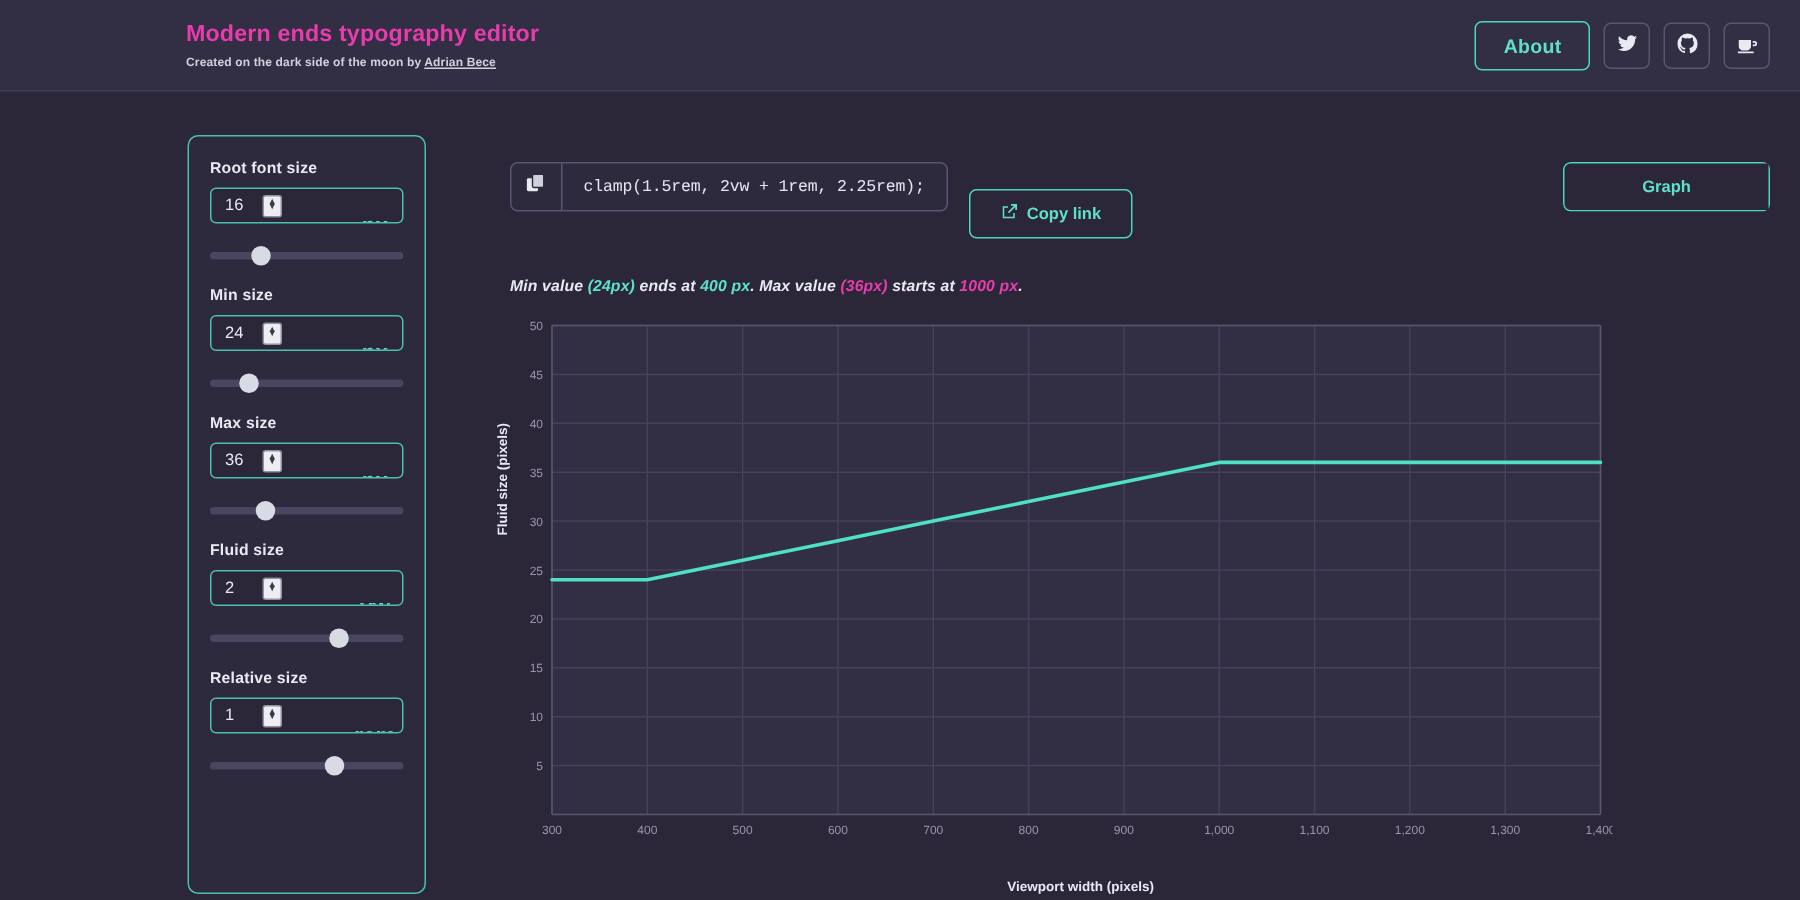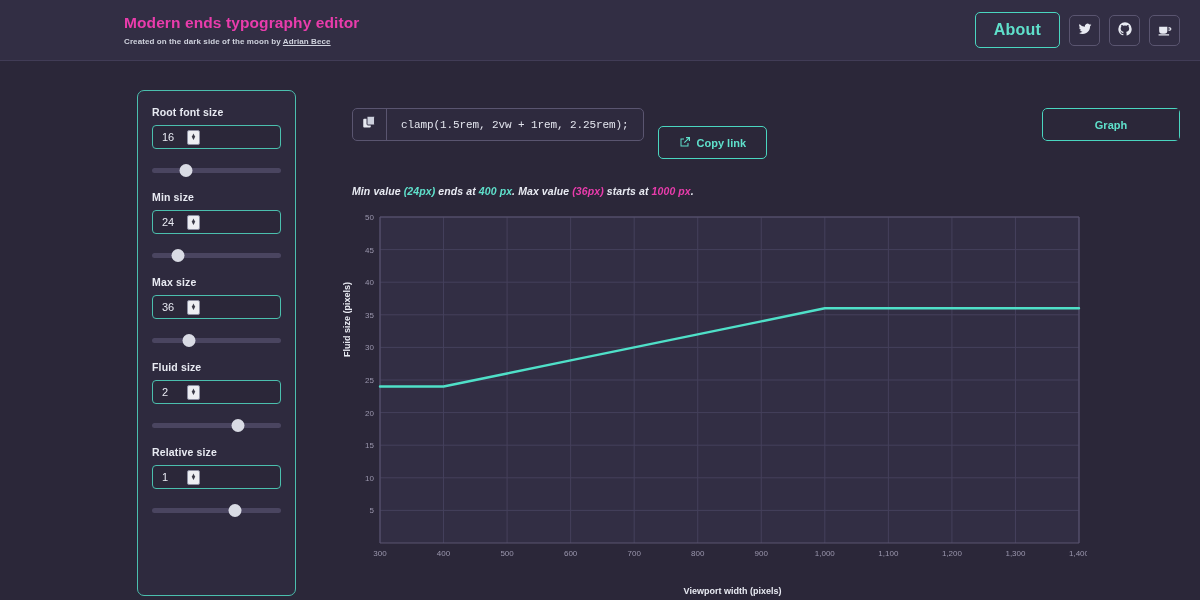--- a/index.html
+++ b/index.html
@@ -40,40 +40,40 @@
     margin-left: auto;
     display: flex;
     align-items: center;
     gap: 9px;
   }
   .btn-about {
     border: 1px solid #4ad6c0;
     color: #5fe0cb;
     background: transparent;
     border-radius: 5px;
-    font-size: 16px;
+    font-size: 13px;
     font-weight: bold;
     padding: 8px 18px;
     cursor: pointer;
     font-family: inherit;
     letter-spacing: .2px;
   }
   .icon-btn {
     width: 31px; height: 31px;
     border: 1px solid #5a5570;
     border-radius: 5px;
     background: transparent;
     display: flex; align-items: center; justify-content: center;
     cursor: pointer;
     color: #e8eaf2;
   }
   .icon-btn svg { width: 14px; height: 14px; fill: #e8eaf2; }
 
   
-  .body-wrap { display: flex; padding: 29px 0 0 12px; }
+  .body-wrap { display: flex; padding: 29px 0 0 0; }
 
   
   .sidebar {
     width: 159px;
     margin-left: 125px;
     background: #2e2a3e;
     border: 1px solid #4bbfae;
     border-radius: 7px;
     padding: 15px 14px 20px 14px;
   }

